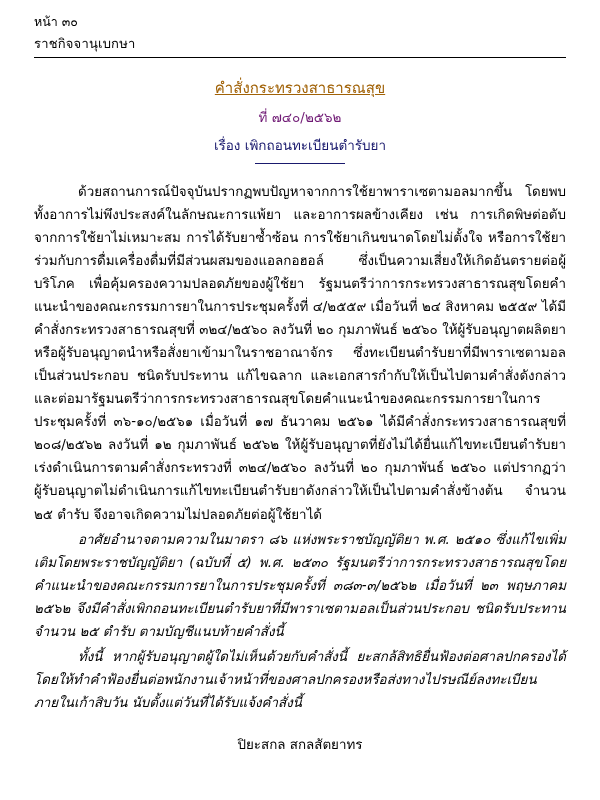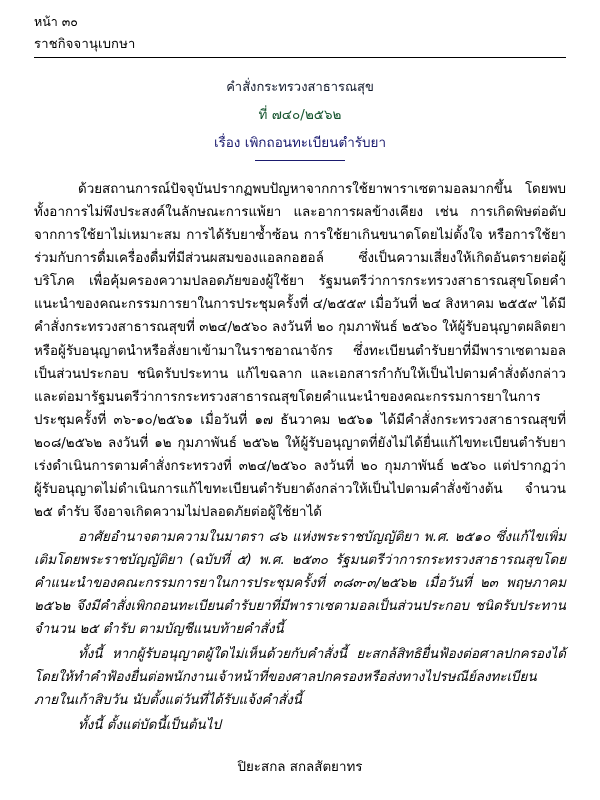--- a/index.html
+++ b/index.html
@@ -56,28 +56,29 @@
     margin: 3px 0 0 0;
     width: 100%;
   }
 
   
   .title-block {
     text-align: center;
     margin-top: 20px;
   }
   .doc-title {
-    font-size: 13px;
+    font-size: 15px;
     line-height: 1.35;
-    color: #0f172a;
+    color: #a16207;
+    text-decoration: underline;
   }
   .doc-number {
     font-size: 13.5px;
     margin-top: 8px;
-    color: #14532d;
+    color: #701a75;
   }
   .doc-subject {
     font-size: 13.5px;
     margin-top: 6px;
     color: #1a1a6e;
   }
   .divider {
     width: 90px;
     border: none;
     border-top: 1px solid #1a1a6e;
@@ -134,21 +135,20 @@
       <span>เรื่อง</span>
       <span>เพิกถอนทะเบียนตำรับยา</span>
     </div>
     <hr class="divider">
   </div>
 
   <div class="body">
     <p class="para">ด้วยสถานการณ์ปัจจุบันปรากฏพบปัญหาจากการใช้ยาพาราเซตามอลมากขึ้น โดยพบทั้งอาการไม่พึงประสงค์ในลักษณะการแพ้ยา และอาการผลข้างเคียง เช่น การเกิดพิษต่อตับ จากการใช้ยาไม่เหมาะสม การได้รับยาซ้ำซ้อน การใช้ยาเกินขนาดโดยไม่ตั้งใจ หรือการใช้ยาร่วมกับการดื่มเครื่องดื่มที่มีส่วนผสมของแอลกอฮอล์ ซึ่งเป็นความเสี่ยงให้เกิดอันตรายต่อผู้บริโภค เพื่อคุ้มครองความปลอดภัยของผู้ใช้ยา รัฐมนตรีว่าการกระทรวงสาธารณสุขโดยคำแนะนำของคณะกรรมการยาในการประชุมครั้งที่ ๔/๒๕๕๙ เมื่อวันที่ ๒๔ สิงหาคม ๒๕๕๙ ได้มีคำสั่งกระทรวงสาธารณสุขที่ ๓๒๔/๒๕๖๐ ลงวันที่ ๒๐ กุมภาพันธ์ ๒๕๖๐ ให้ผู้รับอนุญาตผลิตยา หรือผู้รับอนุญาตนำหรือสั่งยาเข้ามาในราชอาณาจักร ซึ่งทะเบียนตำรับยาที่มีพาราเซตามอลเป็นส่วนประกอบ ชนิดรับประทาน แก้ไขฉลาก และเอกสารกำกับให้เป็นไปตามคำสั่งดังกล่าว และต่อมารัฐมนตรีว่าการกระทรวงสาธารณสุขโดยคำแนะนำของคณะกรรมการยาในการประชุมครั้งที่ ๓๖-๑๐/๒๕๖๑ เมื่อวันที่ ๑๗ ธันวาคม ๒๕๖๑ ได้มีคำสั่งกระทรวงสาธารณสุขที่ ๒๐๘/๒๕๖๒ ลงวันที่ ๑๒ กุมภาพันธ์ ๒๕๖๒ ให้ผู้รับอนุญาตที่ยังไม่ได้ยื่นแก้ไขทะเบียนตำรับยาเร่งดำเนินการตามคำสั่งกระทรวงที่ ๓๒๔/๒๕๖๐ ลงวันที่ ๒๐ กุมภาพันธ์ ๒๕๖๐ แต่ปรากฏว่าผู้รับอนุญาตไม่ดำเนินการแก้ไขทะเบียนตำรับยาดังกล่าวให้เป็นไปตามคำสั่งข้างต้น จำนวน ๒๕ ตำรับ จึงอาจเกิดความไม่ปลอดภัยต่อผู้ใช้ยาได้</p>
     <p class="para">อาศัยอำนาจตามความในมาตรา ๘๖ แห่งพระราชบัญญัติยา พ.ศ. ๒๕๑๐ ซึ่งแก้ไขเพิ่มเติมโดยพระราชบัญญัติยา (ฉบับที่ ๕) พ.ศ. ๒๕๓๐ รัฐมนตรีว่าการกระทรวงสาธารณสุขโดยคำแนะนำของคณะกรรมการยาในการประชุมครั้งที่ ๓๘๓-๓/๒๕๖๒ เมื่อวันที่ ๒๓ พฤษภาคม ๒๕๖๒ จึงมีคำสั่งเพิกถอนทะเบียนตำรับยาที่มีพาราเซตามอลเป็นส่วนประกอบ ชนิดรับประทาน จำนวน ๒๕ ตำรับ ตามบัญชีแนบท้ายคำสั่งนี้</p>
     <p class="para">ทั้งนี้ หากผู้รับอนุญาตผู้ใดไม่เห็นด้วยกับคำสั่งนี้ ยะสกล้สิทธิยื่นฟ้องต่อศาลปกครองได้ โดยให้ทำคำฟ้องยื่นต่อพนักงานเจ้าหน้าที่ของศาลปกครองหรือส่งทางไปรษณีย์ลงทะเบียนภายในเก้าสิบวัน นับตั้งแต่วันที่ได้รับแจ้งคำสั่งนี้</p>
-    <p class="para">ทั้งนี้ ตั้งแต่บัดนี้เป็นต้นไป</p>
   </div>
 
   <div class="sign-block">
     <div class="sign-name">ปิยะสกล สกลสัตยาทร</div>
 
   </div>
 
 </div>
 
 </body></html>

